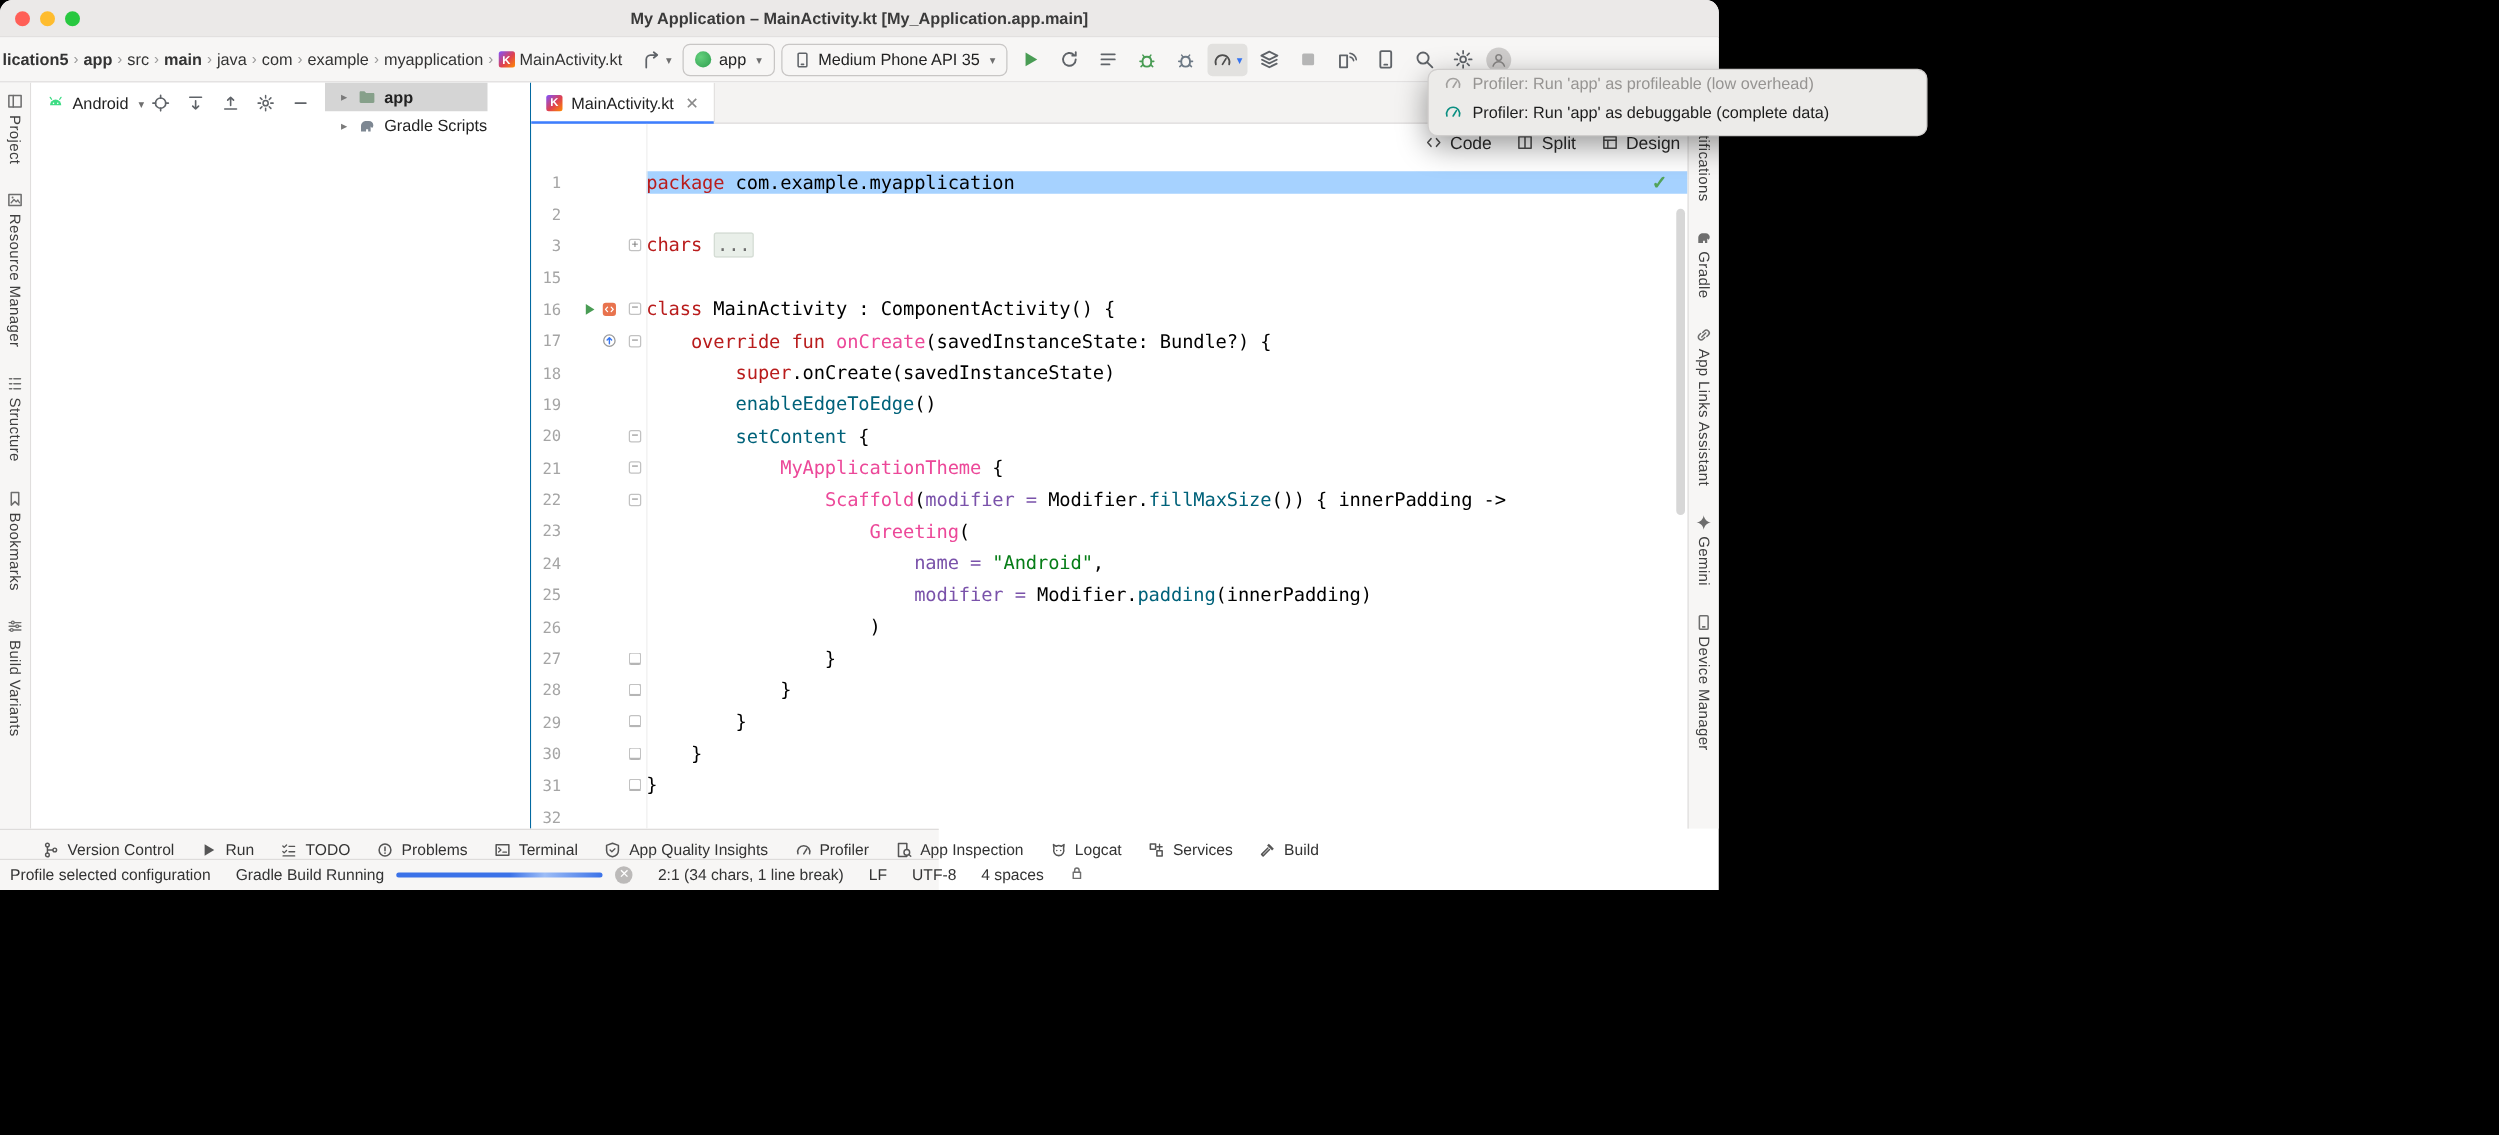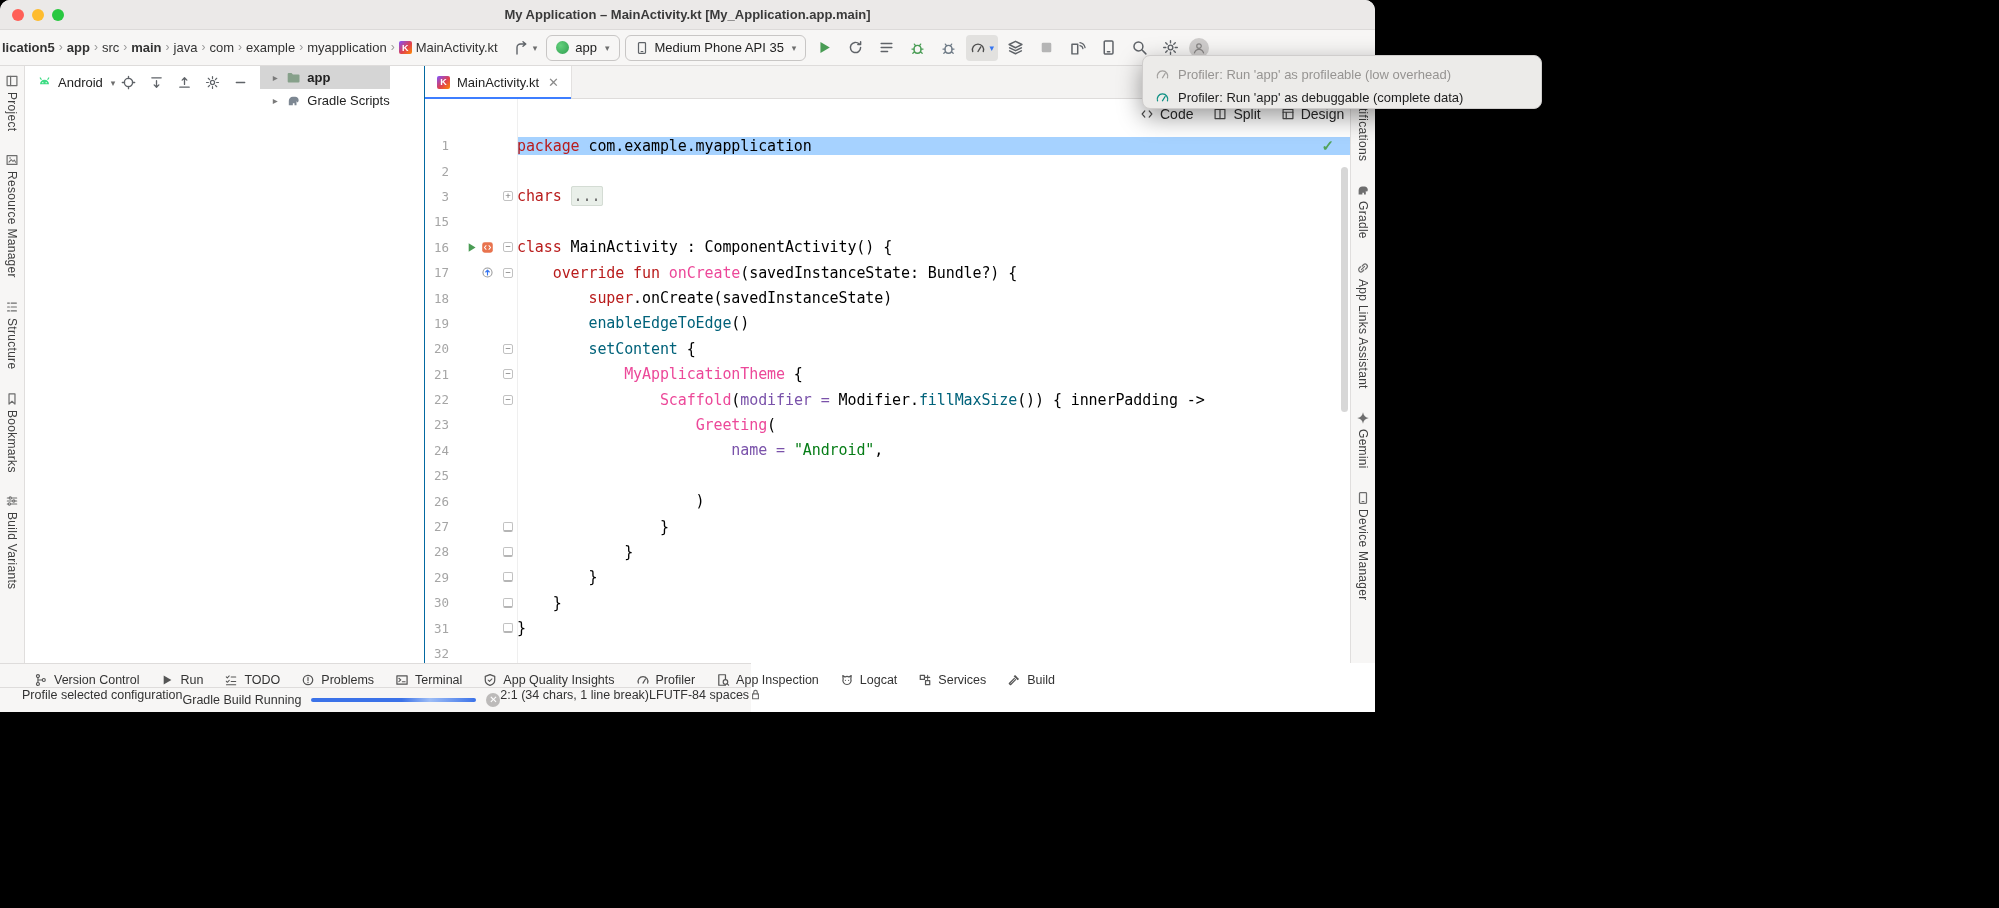--- a/index.html
+++ b/index.html
@@ -73,28 +73,28 @@
   .inspect-ok{position:absolute;top:38px;right:16px;color:#52a35a;font-size:15px;font-weight:bold;font-family:"Liberation Sans",sans-serif}
   .scroll-thumb{position:absolute;right:2px;top:68px;width:7px;height:245px;border-radius:4px;background:rgba(110,110,110,.28)}
   
   .editor-modes{position:absolute;top:106px;left:1140px;display:flex;gap:20px;align-items:center;z-index:5;font-size:14px;color:#2b2b2b}
   .mode-item{display:flex;gap:6px;align-items:center}
   .mode-item .icon{width:14px;height:14px;color:#4d4d4d}
   
   .bottom-bar{position:absolute;left:0;right:624px;bottom:25px;height:24px;background:#f7f6f5;border-top:1px solid #dedcdb;display:flex;align-items:flex-end;padding-left:34px;gap:21px;font-size:12.5px;color:#333;white-space:nowrap}
   .bb-item{display:flex;align-items:center;gap:6px}
   .bb-item .icon{width:14px;height:14px;color:#555}
-  .status-bar{position:absolute;left:0;right:624px;bottom:0;height:25px;background:#f7f6f5;border-top:1px solid #dedcdb;display:flex;font-size:12.5px;color:#333;padding:0 14px 0 22px;white-space:nowrap}
+  .status-bar{position:absolute;left:0;right:624px;bottom:0;height:25px;background:#f7f6f5;border-top:1px solid #dedcdb;display:flex;align-items:center;font-size:12.5px;color:#333;padding:0 14px 0 8px;gap:20px;white-space:nowrap}
   .sb-progress{margin-left:auto;display:flex;align-items:center;gap:10px}
   .pbar{width:165px;height:4px;border-radius:2px;background:linear-gradient(90deg,#3b72e8 0%,#3b72e8 55%,#9dbdf6 72%,#3b72e8 100%)}
   .pclose{width:14px;height:14px;border-radius:50%;background:#bcbab9;color:#fff;font-size:10px;display:flex;align-items:center;justify-content:center;line-height:1}
   .lock-wrap .icon{width:13px;height:13px;color:#6e6e6e}
   
   .popup{position:absolute;left:1142px;top:55px;width:400px;background:#ecebe9;border:1px solid #cfcdcc;border-radius:8px;box-shadow:0 8px 24px rgba(0,0,0,.4);padding:3px 0;z-index:100}
-  .popup-item{display:flex;align-items:flex-end;gap:8px;height:23px;padding:0 12px;font-size:13px;color:#1d1d1d}
+  .popup-item{display:flex;align-items:flex-start;gap:8px;height:23px;padding:0 12px;font-size:13px;color:#1d1d1d}
   .popup-item.muted{color:#969492}
   .popup-item .icon{width:15px;height:15px;color:#0b8f82}
   .popup-item.muted .icon{color:#a2a09e}
 </style>
 </head>
 <body>
 
 <div id="desktop">
   <div id="window">
 
@@ -502,20 +502,21 @@
               <div class="code-row">
                 <span class="ln">24</span>
                 <span class="gut"></span>
                 <span class="fold"></span>
                 <span class="code"><span class="tk-pl">                        </span><span class="tk-arg">name =</span><span class="tk-pl"> </span><span class="tk-str">"Android"</span><span class="tk-pl">,</span></span>
               </div>
               <div class="code-row">
                 <span class="ln">25</span>
                 <span class="gut"></span>
                 <span class="fold"></span>
+                <span class="code"><span class="tk-pl">                        </span><span class="tk-arg">modifier =</span><span class="tk-pl"> Modifier.</span><span class="tk-fni">padding</span><span class="tk-pl">(innerPadding)</span></span>
               </div>
               <div class="code-row">
                 <span class="ln">26</span>
                 <span class="gut"></span>
                 <span class="fold"></span>
                 <span class="code"><span class="tk-pl">                    )</span></span>
               </div>
               <div class="code-row">
                 <span class="ln">27</span>
                 <span class="gut"></span>

